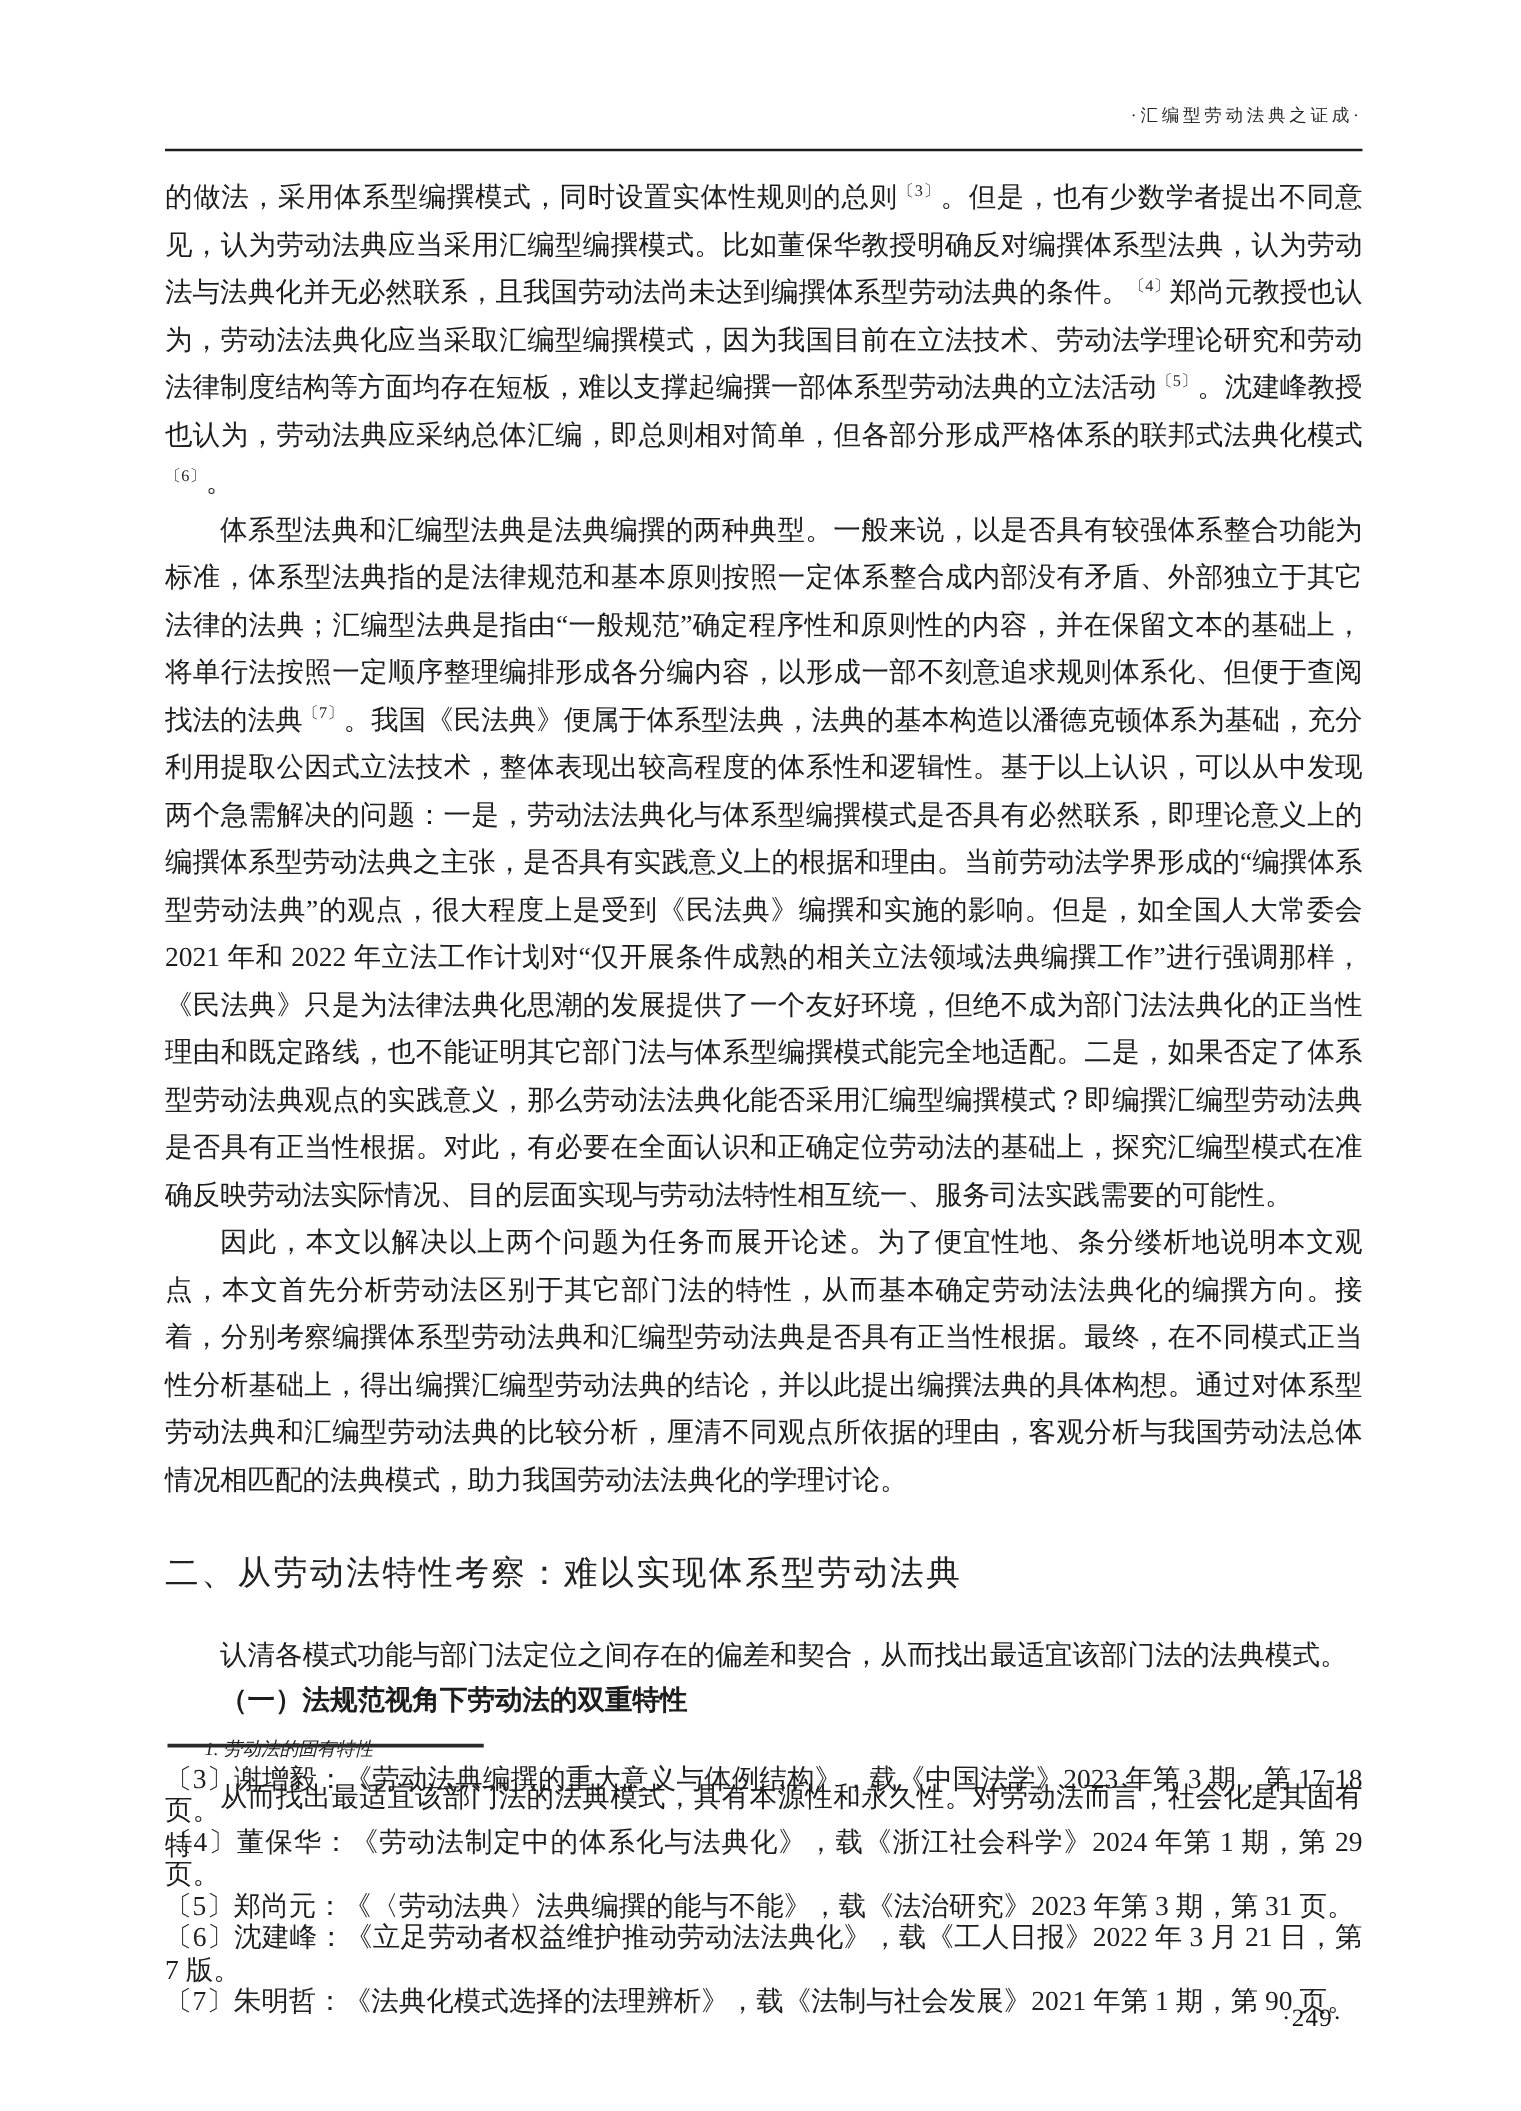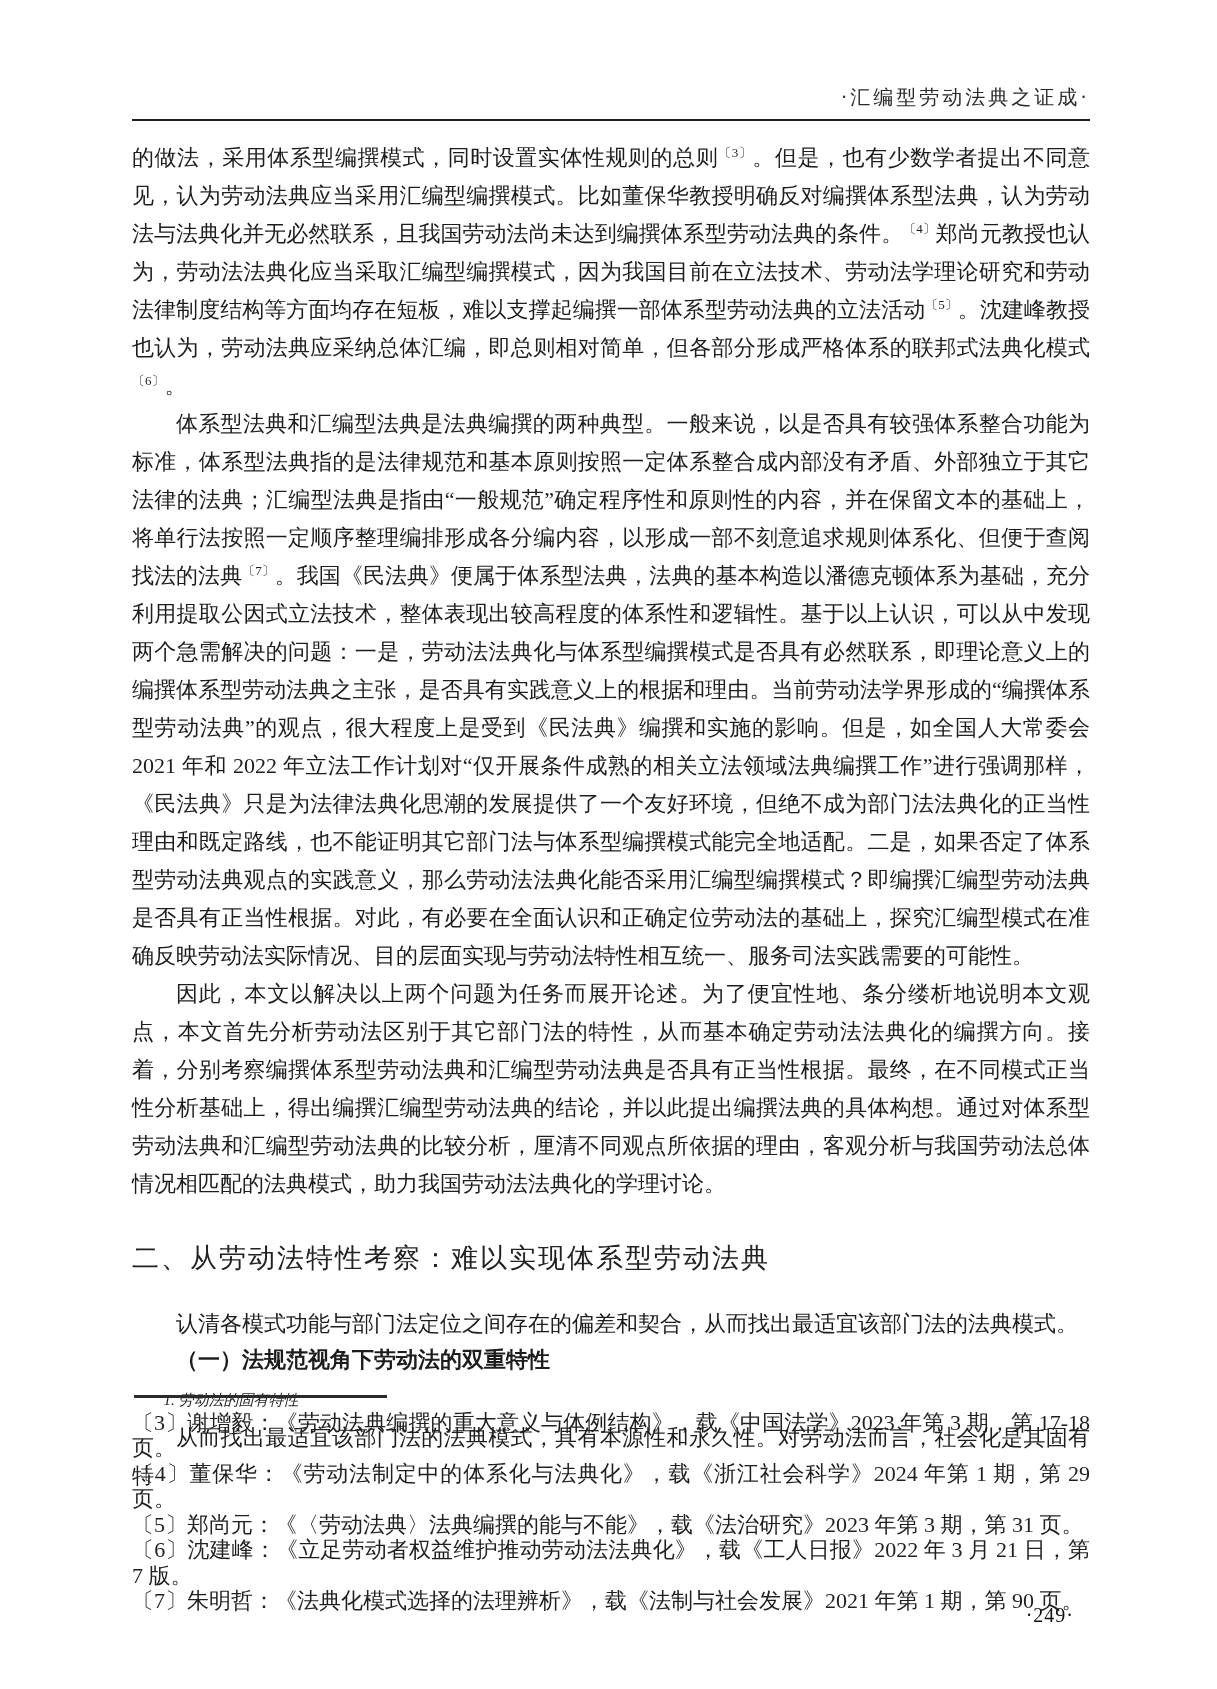--- a/index.html
+++ b/index.html
@@ -12,21 +12,21 @@
     color: #1d1d1d;
     font-family: "Liberation Serif", "DejaVu Serif", serif;
     overflow: hidden;
   }
   .running-head {
     position: absolute;
     top: 84px;
     left: 132px;
     width: 958px;
     text-align: right;
-    font-size: 20px;
+    font-size: 14px;
     letter-spacing: 3px;
     color: #2a2a2a;
     white-space: nowrap;
   }
   .header-rule {
     position: absolute;
     top: 119px;
     left: 132px;
     width: 958px;
     height: 2px;

